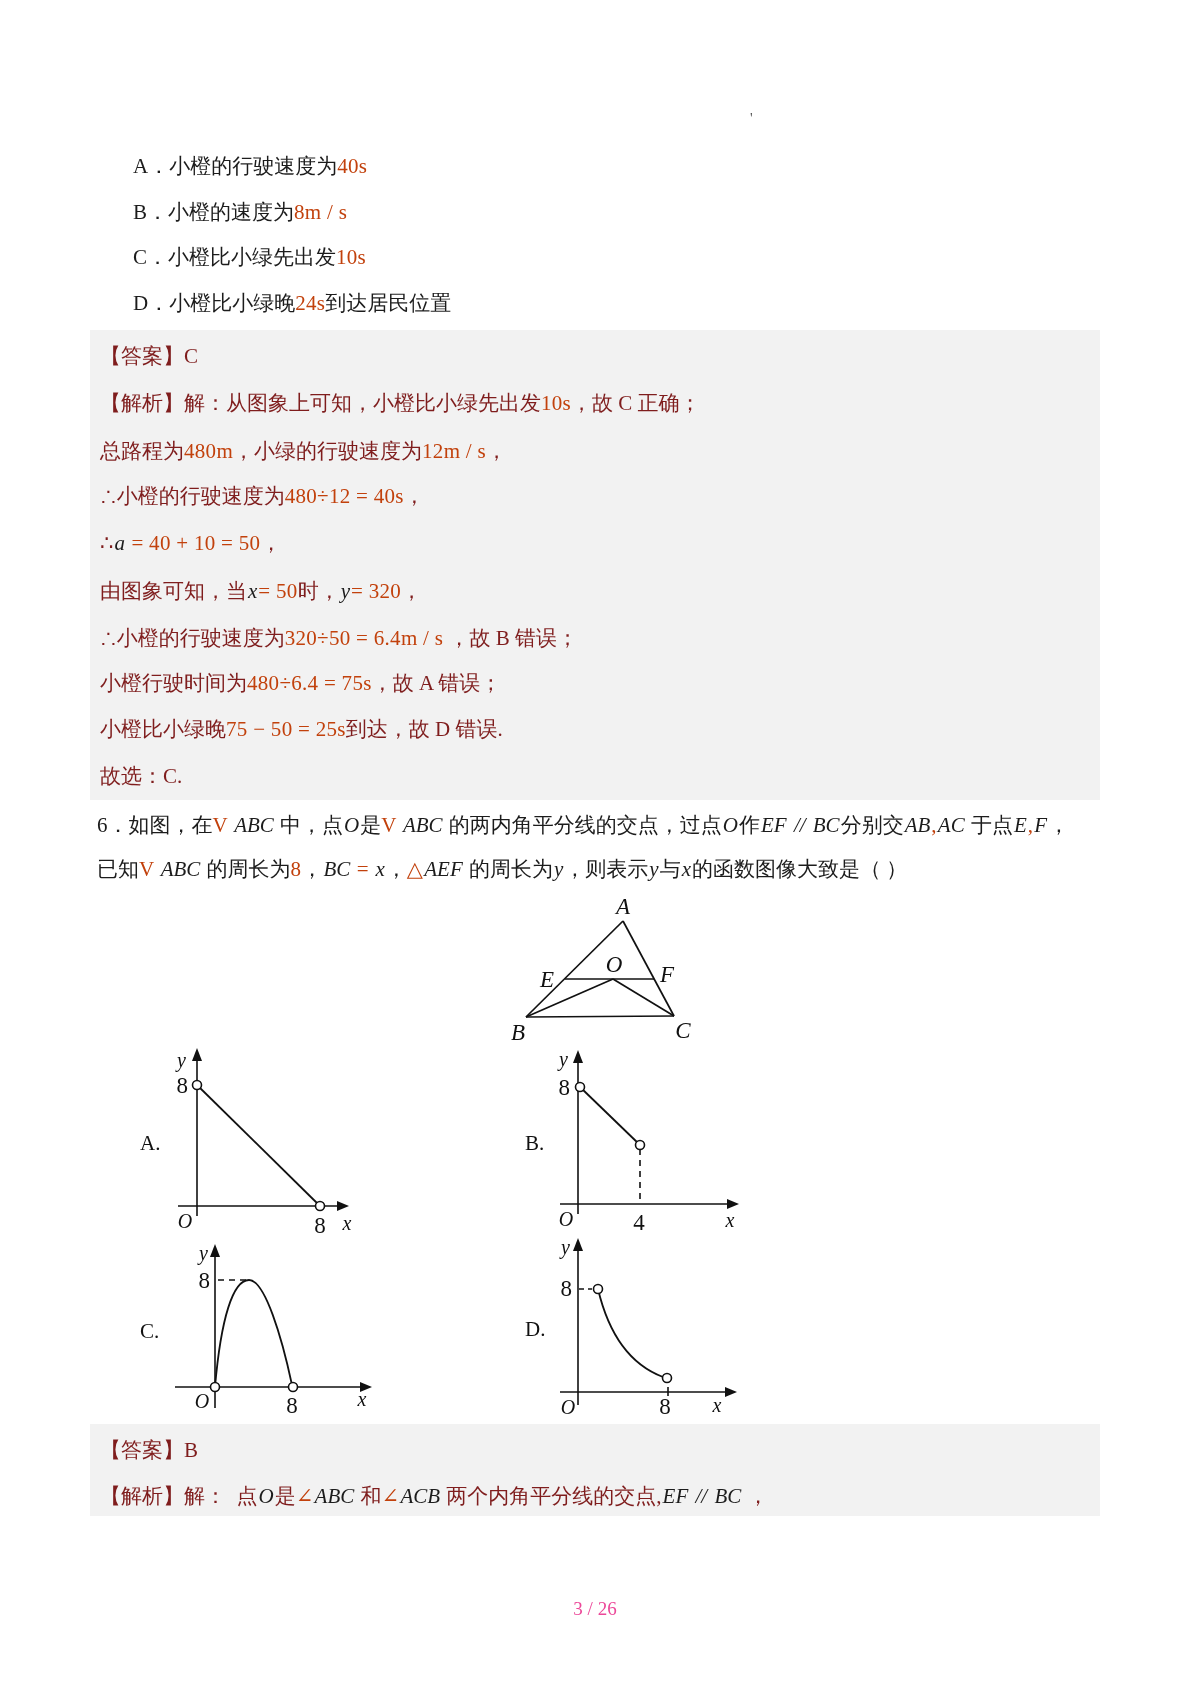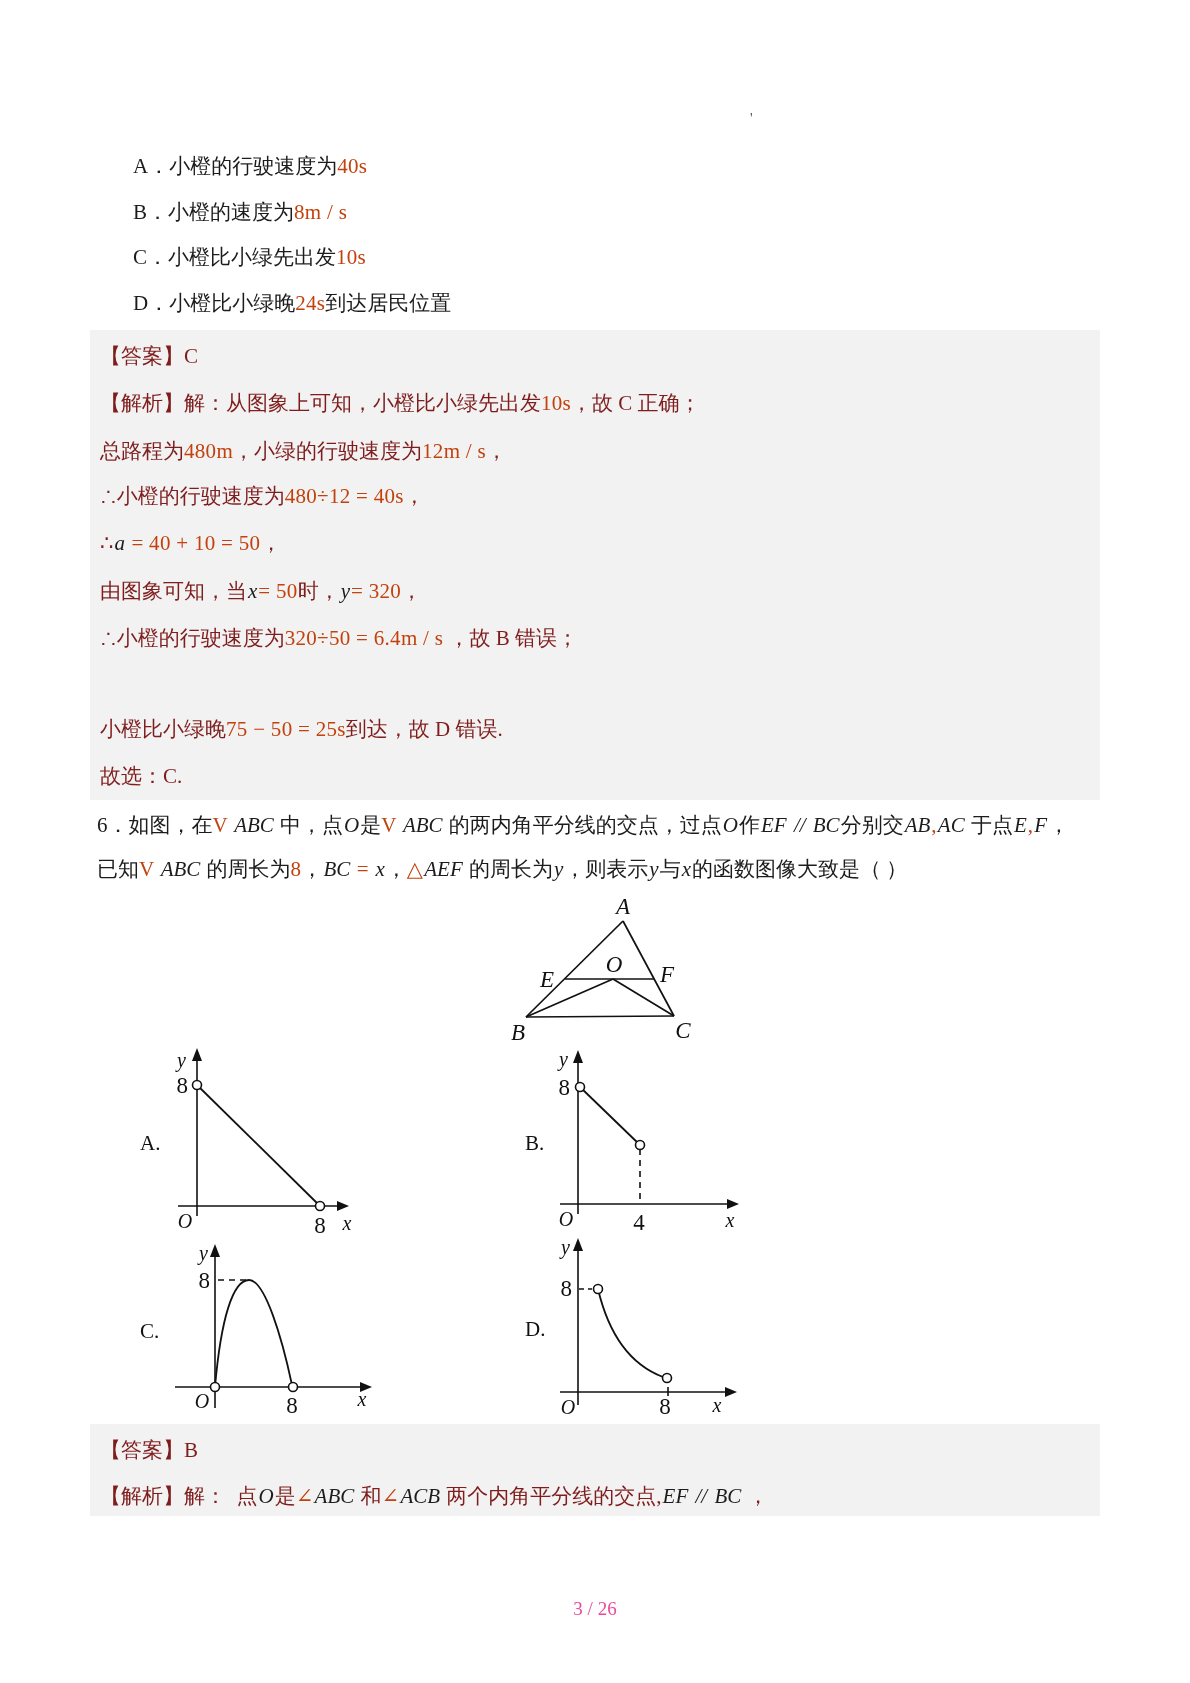--- a/index.html
+++ b/index.html
@@ -33,20 +33,21 @@
   <div class="abs line opt" style="top:290px;"><span class="sg-k">D．</span><span class="sg-k">小橙比小绿晚</span><span class="sg-m">24s</span><span class="sg-k">到达居民位置</span></div>
 
   <div class="abs ans-block" style="top:330px;height:470px;">
     <div class="abs line" style="left:10px;top:13px;"><span class="sg-r">【答案】</span><span class="sg-r">C</span></div>
     <div class="abs line" style="left:10px;top:60px;"><span class="sg-r">【解析】解：从图象上可知，小橙比小绿先出发</span><span class="sg-m">10s</span><span class="sg-r">，故 C 正确；</span></div>
     <div class="abs line" style="left:10px;top:108px;"><span class="sg-r">总路程为</span><span class="sg-m">480m</span><span class="sg-r">，小绿的行驶速度为</span><span class="sg-m">12m / s</span><span class="sg-r">，</span></div>
     <div class="abs line" style="left:10px;top:153px;"><span class="sg-r">∴小橙的行驶速度为</span><span class="sg-m">480÷12 = 40s</span><span class="sg-r">，</span></div>
     <div class="abs line" style="left:10px;top:200px;"><span class="sg-r">∴</span><span class="sg-i">a</span><span class="sg-m"> = 40 + 10 = 50</span><span class="sg-r">，</span></div>
     <div class="abs line" style="left:10px;top:248px;"><span class="sg-r">由图象可知，当</span><span class="sg-i">x</span><span class="sg-m">= 50</span><span class="sg-r">时，</span><span class="sg-i">y</span><span class="sg-m">= 320</span><span class="sg-r">，</span></div>
     <div class="abs line" style="left:10px;top:295px;"><span class="sg-r">∴小橙的行驶速度为</span><span class="sg-m">320÷50 = 6.4m / s</span><span class="sg-r"> ，故 B 错误；</span></div>
+    <div class="abs line" style="left:10px;top:340px;"><span class="sg-r">小橙行驶时间为</span><span class="sg-m">480÷6.4 = 75s</span><span class="sg-r">，故 A 错误；</span></div>
     <div class="abs line" style="left:10px;top:386px;"><span class="sg-r">小橙比小绿晚</span><span class="sg-m">75 − 50 = 25s</span><span class="sg-r">到达，故 D 错误.</span></div>
     <div class="abs line" style="left:10px;top:433px;"><span class="sg-r">故选：C.</span></div>
   </div>
 
   <div class="abs line" style="left:97px;top:812px;"><span class="sg-k">6．如图，在</span><span class="sg-m">V </span><span class="sg-i">ABC</span><span class="sg-k"> 中，点</span><span class="sg-i">O</span><span class="sg-k">是</span><span class="sg-m">V </span><span class="sg-i">ABC</span><span class="sg-k"> 的两内角平分线的交点，过点</span><span class="sg-i">O</span><span class="sg-k">作</span><span class="sg-i">EF</span><span class="sg-i"> // </span><span class="sg-i">BC</span><span class="sg-k">分别交</span><span class="sg-i">AB</span><span class="sg-m">,</span><span class="sg-i">AC</span><span class="sg-k"> 于点</span><span class="sg-i">E</span><span class="sg-m">,</span><span class="sg-i">F</span><span class="sg-k">，</span></div>
   <div class="abs line" style="left:97px;top:856px;"><span class="sg-k">已知</span><span class="sg-m">V </span><span class="sg-i">ABC</span><span class="sg-k"> 的周长为</span><span class="sg-m">8</span><span class="sg-k">，</span><span class="sg-i">BC</span><span class="sg-m"> = </span><span class="sg-i">x</span><span class="sg-k">，</span><span class="sg-m">△</span><span class="sg-i">AEF</span><span class="sg-k"> 的周长为</span><span class="sg-i">y</span><span class="sg-k">，则表示</span><span class="sg-i">y</span><span class="sg-k">与</span><span class="sg-i">x</span><span class="sg-k">的函数图像大致是（  ）</span></div>
 
   <svg class="abs" style="left:460px;top:890px;" width="260" height="158" viewBox="0 0 260 158">
     <g class="axis" stroke-width="1.7">
       <path d="M163 31 L66 127"></path>

